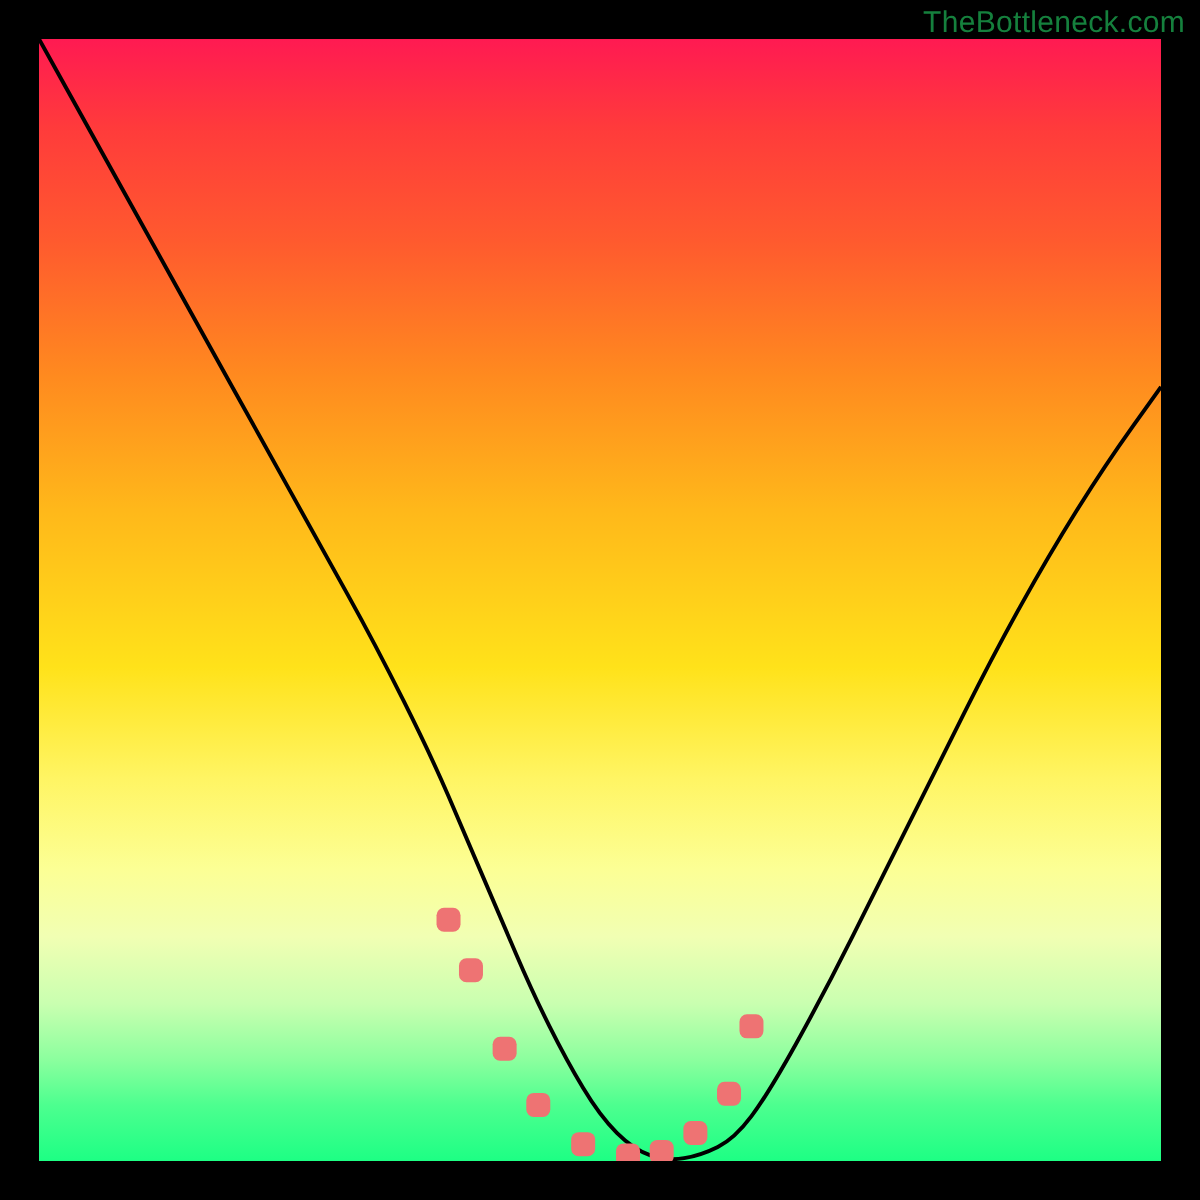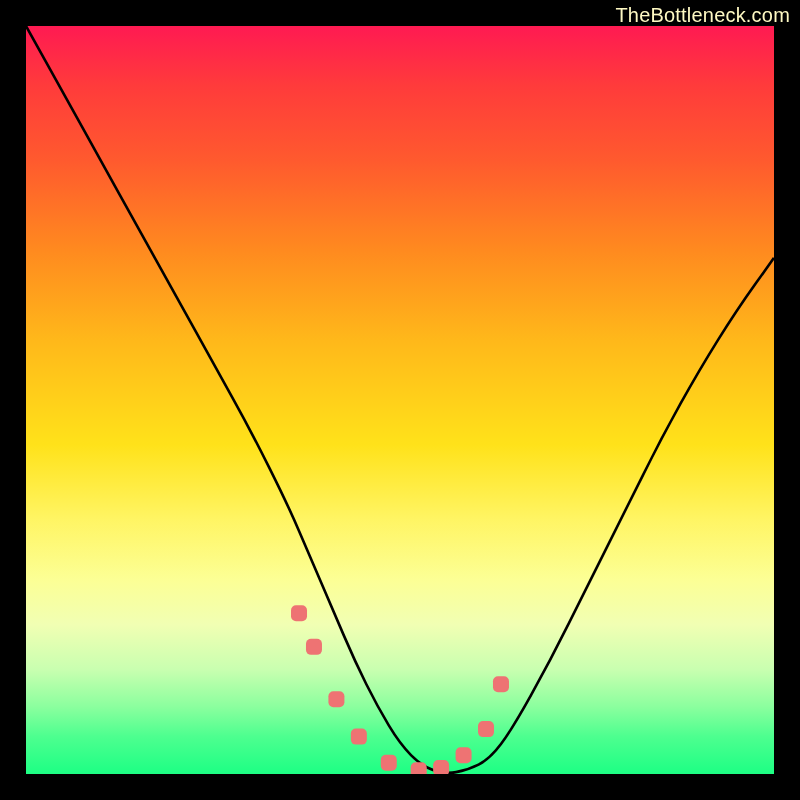--- a/index.html
+++ b/index.html
@@ -44,21 +44,21 @@
     left: 26px;
     top: 26px;
     width: 748px;
     height: 748px;
     pointer-events: none;
   }
   .watermark {
     position: absolute;
     top: 4px;
     right: 10px;
-    color: #fef9c3;
+    color: #15803d;
     font-size: 20px;
     letter-spacing: 0.2px;
     font-weight: 500;
   }
 </style>
 </head>
 <body>
 
 <div class="frame">
   <div class="plot"></div>

